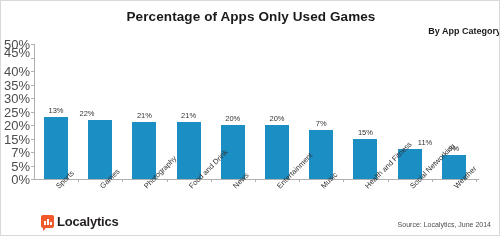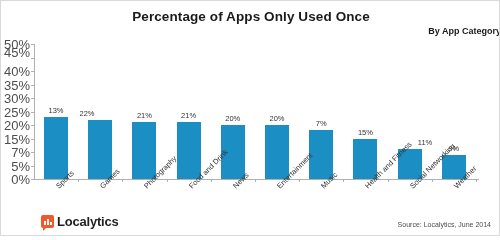--- a/index.html
+++ b/index.html
@@ -166,21 +166,21 @@
     bottom: 7px;
     font-size: 7px;
     color: #4d4d4d;
   }
 </style>
 </head>
 <body>
 
 <div id="chart-card">
 
-  <div id="title">Percentage of Apps Only Used Once</div>
+  <div id="title">Percentage of Apps Only Used Games</div>
   <div id="subtitle">By App Category</div>
 
   <div id="axis-line-y"></div>
   <div id="axis-line-x"></div>
 
   <div id="plot">
     <div id="yticks">
         <div class="ytick" style="top: 135px;">0%</div>
         <div class="ytick-mark" style="top: 135px;"></div>
         <div class="ytick" style="top: 121.5px;">5%</div>

